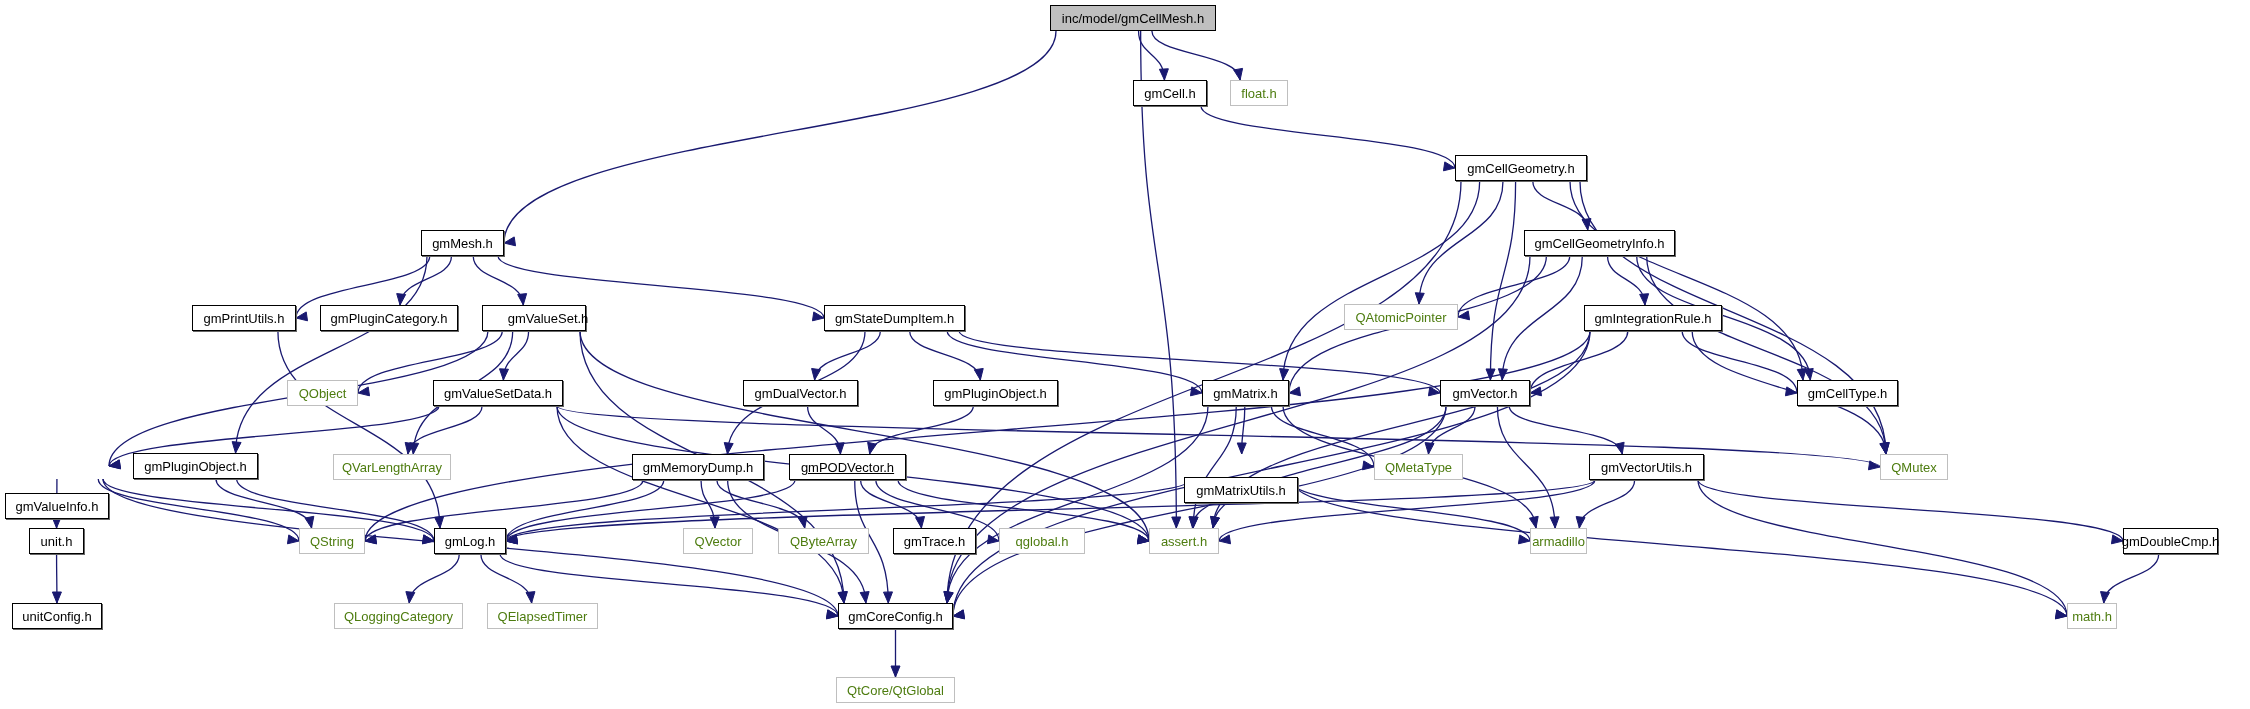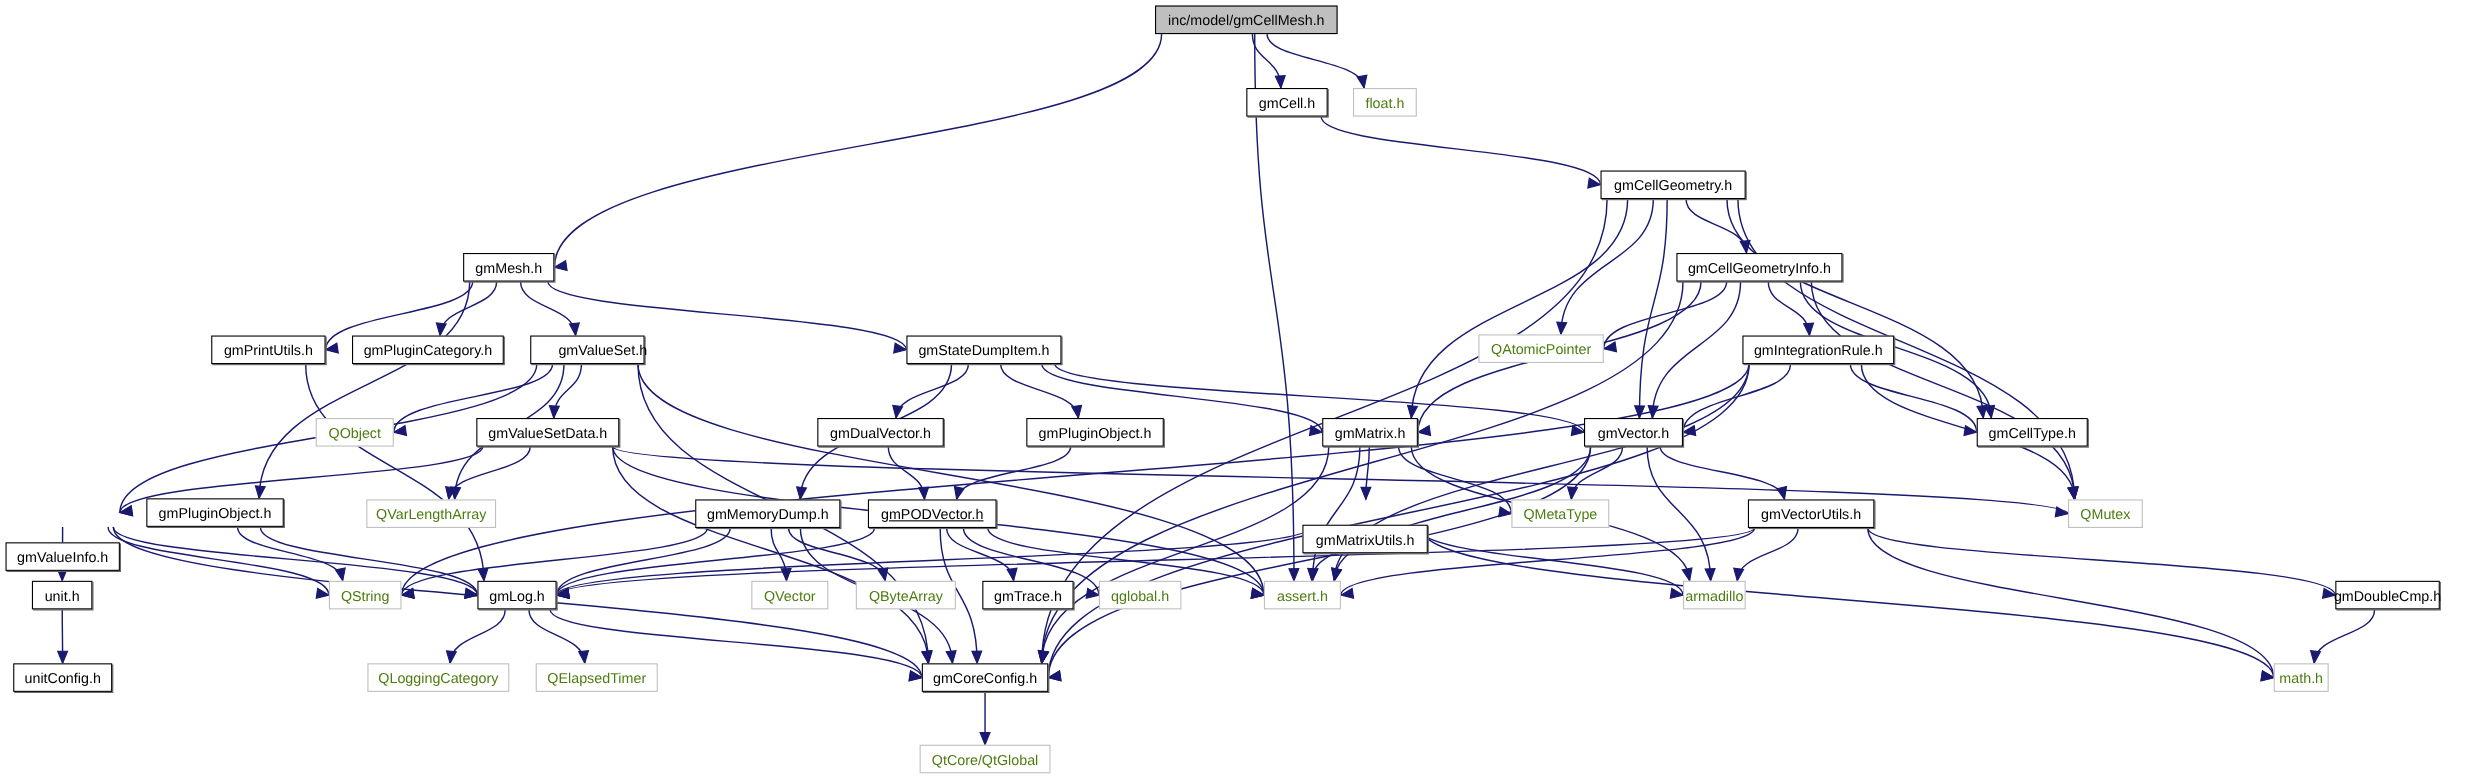--- a/index.html
+++ b/index.html
@@ -299,21 +299,21 @@
     </div>
   <div class="node external" style="left:683px;top:528px;width:70px;">
       <span>QVector</span>
     </div>
   <div class="node external" style="left:778px;top:528px;width:91px;">
       <span>QByteArray</span>
     </div>
   <div class="node internal" style="left:893px;top:528px;width:83px;">
       <span>gmTrace.h</span>
     </div>
-  <div class="node external" style="left:999px;top:528px;width:75px;">
+  <div class="node external" style="left:999px;top:528px;width:86px;">
       <span>qglobal.h</span>
     </div>
   <div class="node external" style="left:1149px;top:528px;width:70px;">
       <span>assert.h</span>
     </div>
   <div class="node external" style="left:1530px;top:528px;width:57px;">
       <span>armadillo</span>
     </div>
   <div class="node internal" style="left:2123px;top:528px;width:95px;">
       <span>gmDoubleCmp.h</span>

